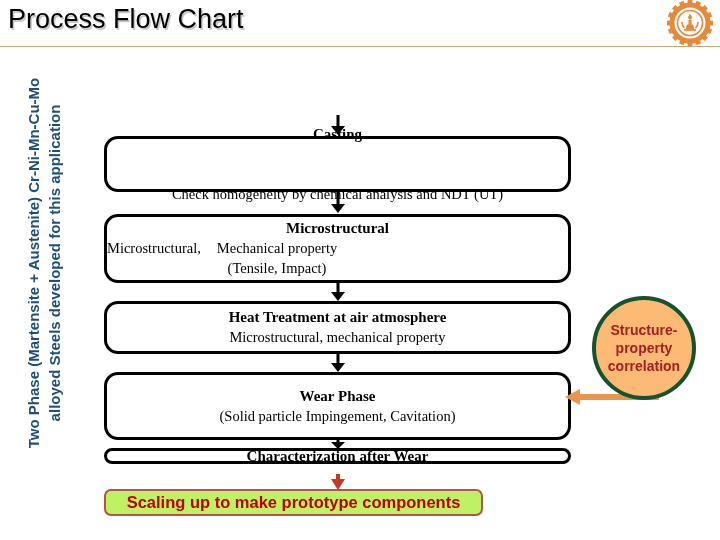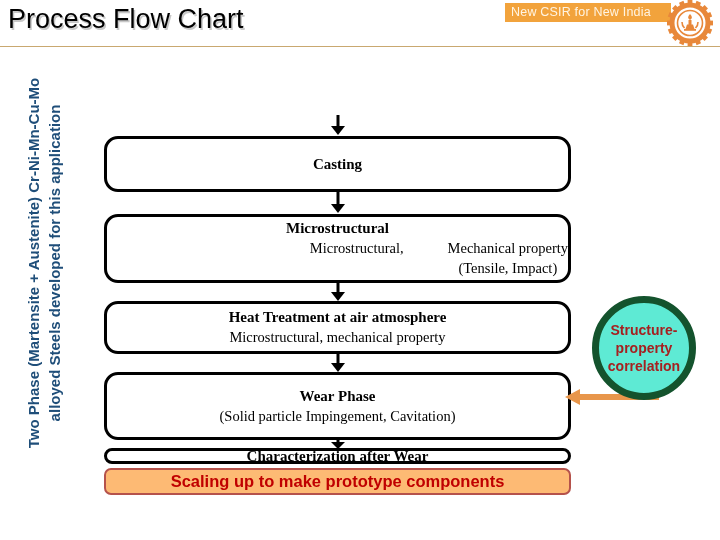--- a/index.html
+++ b/index.html
@@ -116,43 +116,43 @@
   
   #box-melting  { top: 59px;  height: 56px; }
   #box-casting  { top: 136px; height: 56px; gap: 40px; }
   #box-charact  { top: 214px; height: 69px; }
   #box-heat     { top: 301px; height: 53px; }
   #box-wear     { top: 372px; height: 68px; }
   #box-charwear { top: 448px; height: 16px; text-align: center; }
 
   #box-scale {
     position: absolute;
-    left: 104px; top: 468px;
-    width: 467px; height: 27px;
+    left: 104px; top: 489px;
+    width: 379px; height: 27px;
     box-sizing: border-box;
     border: 2px solid #B5524B;
     border-radius: 7px;
-    background: #fdba74;
+    background: #bef264;
     display: flex;
     align-items: center;
     justify-content: center;
   }
   #box-scale .stext {
     font-family: "Liberation Sans", sans-serif;
     font-size: 16.5px;
     font-weight: bold;
     color: #C00000;
     white-space: nowrap;
   }
 
   
   .char-cols {
     display: flex;
-    justify-content: flex-end;
-    gap: 44px;
+    justify-content: flex-start;
+    gap: 16px;
     width: 100%;
   }
   .char-cols .col {
     font-family: "Liberation Serif", serif;
     font-size: 14.5px;
     line-height: 20px;
   }
 
   
   .conn {
@@ -160,23 +160,23 @@
     left: 330px;
     width: 16px;
   }
   .conn svg { display: block; }
 
   
   #callout-circle {
     position: absolute;
     left: 592px; top: 296px;
     width: 104px; height: 104px;
-    border: 7px solid #14532d;
+    border: 4px solid #14532d;
     border-radius: 50%;
-    background: #5eead4;
+    background: #fdba74;
     display: flex;
     align-items: center;
     justify-content: center;
     text-align: center;
     box-sizing: border-box;
   }
   #callout-circle .ctext {
     font-family: "Liberation Sans", sans-serif;
     font-size: 14px;
     font-weight: bold;
@@ -189,23 +189,20 @@
     width: 110px; height: 28px;
   }
 </style>
 </head>
 <body>
 
 <div id="header">
 
   <div id="page-title">Process Flow Chart</div>
 
-  <div id="csir-banner">
-    <span id="csir-banner-text">New CSIR for New India</span>
-  </div>
 
   <div id="csir-logo">
     <svg width="52" height="46" viewBox="0 0 52 46">
       <g transform="translate(26,23)">
         <g fill="#E8883A">
 
           <g id="teeth">
             <rect x="-2.4" y="-23" width="4.8" height="6"></rect>
             <rect x="-2.4" y="-23" width="4.8" height="6" transform="rotate(22.5)"></rect>
             <rect x="-2.4" y="-23" width="4.8" height="6" transform="rotate(45)"></rect>
@@ -251,20 +248,21 @@
 
   <div class="conn" style="top:115px;">
     <svg width="16" height="21" viewBox="0 0 16 21">
       <rect x="6.5" y="0" width="3" height="13" fill="#000000"></rect>
       <path d="M 1 11 L 15 11 L 8 20 Z" fill="#000000"></path>
     </svg>
   </div>
 
   <div class="box" id="box-casting">
     <div class="t1">Casting</div>
+    <div class="t2">Check homogeneity by chemical analysis and NDT (UT)</div>
   </div>
 
   <div class="conn" style="top:192px;">
     <svg width="16" height="22" viewBox="0 0 16 22">
       <rect x="6.5" y="0" width="3" height="14" fill="#000000"></rect>
       <path d="M 1 12 L 15 12 L 8 21 Z" fill="#000000"></path>
     </svg>
   </div>
 
   <div class="box" id="box-charact">

